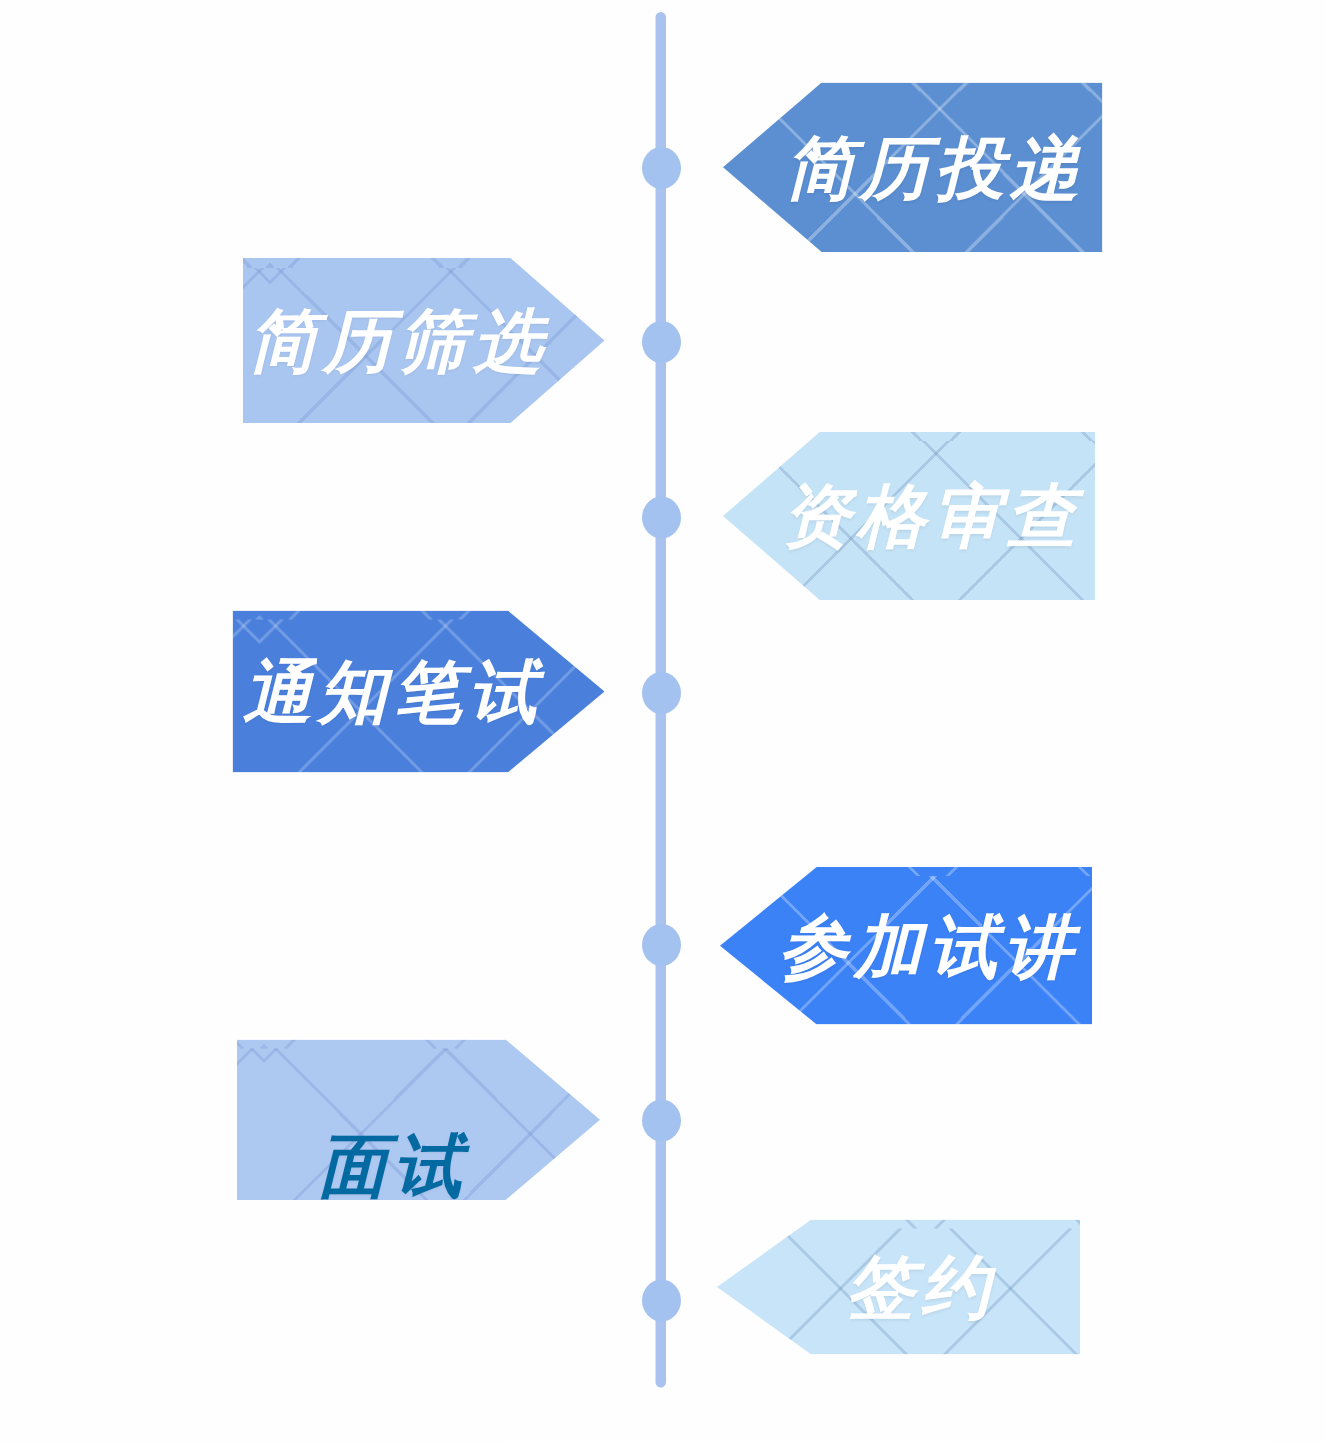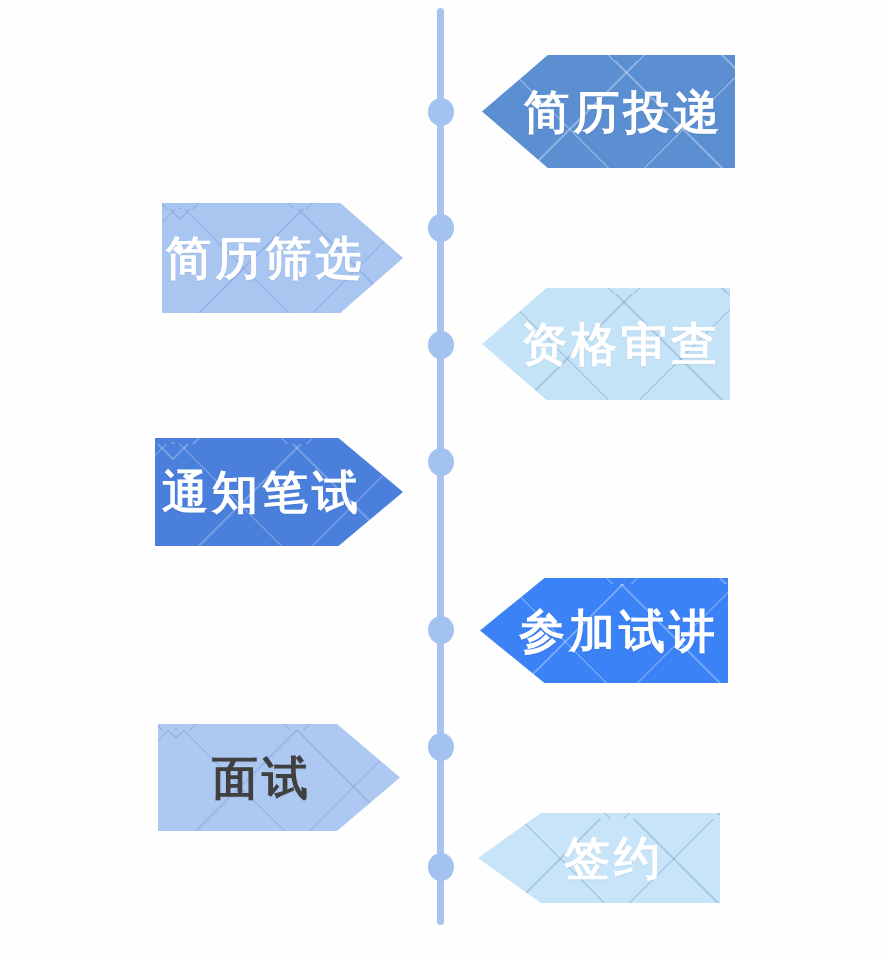--- a/index.html
+++ b/index.html
@@ -25,23 +25,23 @@
     font-weight:700;font-size:46px;letter-spacing:4px;line-height:1;
     text-shadow:0 1px 2px rgba(0,0,0,0.06);
   }
   .arrow::before{ 
     content:"";position:absolute;inset:0;pointer-events:none;
     background:
       repeating-linear-gradient(45deg,  var(--lat) 0 2px, transparent 2px 80px),
       repeating-linear-gradient(-45deg, var(--lat) 0 2px, transparent 2px 80px);
     background-position:18px 6px;
   }
-  .arrow span{position:relative;}
+  .arrow span{position:relative;font-style:italic;}
   .pt-left{ clip-path:polygon(0 50%, 26% 0, 100% 0, 100% 100%, 26% 100%); padding-left:30px;}
-  .pt-right{clip-path:polygon(0 0, 74% 0, 100% 50%, 74% 100%, 0 100%); padding-right:34px;margin-top:31px;}
+  .pt-right{clip-path:polygon(0 0, 74% 0, 100% 50%, 74% 100%, 0 100%); padding-right:34px;}
 
   .a1{left:482px;top:55px;width:253px;height:113px;}
   .a2{left:162px;top:172px;width:241px;height:110px;}
   .a3{left:482px;top:288px;width:248px;height:112px;}
   .a4{left:155px;top:407px;width:248px;height:108px;}
   .a5{left:480px;top:578px;width:248px;height:105px;}
   .a6{left:158px;top:693px;width:242px;height:107px;}
   .a7{left:478px;top:813px;width:242px;height:90px;}
 </style>
 </head>
@@ -67,20 +67,20 @@
   </div>
   <div class="arrow pt-right a4" style="background: rgb(74, 128, 220); color: rgb(255, 255, 255); --lat: rgba(255,255,255,0.22);">
     <span>通知笔试</span>
   </div>
   <div class="arrow pt-left a3" style="background: rgb(197, 227, 247); color: rgb(255, 255, 255); --lat: rgba(100,140,185,0.30);">
     <span>资格审查</span>
   </div>
   <div class="arrow pt-left a5" style="background: #3b82f6; color: rgb(255, 255, 255); --lat: rgba(255,255,255,0.28);">
     <span>参加试讲</span>
   </div>
-  <div class="arrow pt-right a6" style="background: rgb(173, 201, 242); color: #404040; --lat: rgba(120,150,210,0.35);">
+  <div class="arrow pt-right a6" style="background: rgb(173, 201, 242); color: #0369a1; align-items: flex-end; --lat: rgba(120,150,210,0.35);">
     <span>面试</span>
   </div>
   <div class="arrow pt-left a7" style="background: rgb(199, 228, 248); color: rgb(255, 255, 255); --lat: rgba(100,140,185,0.30);">
     <span>签约</span>
   </div>
 
 </div>
 
 </body></html>

